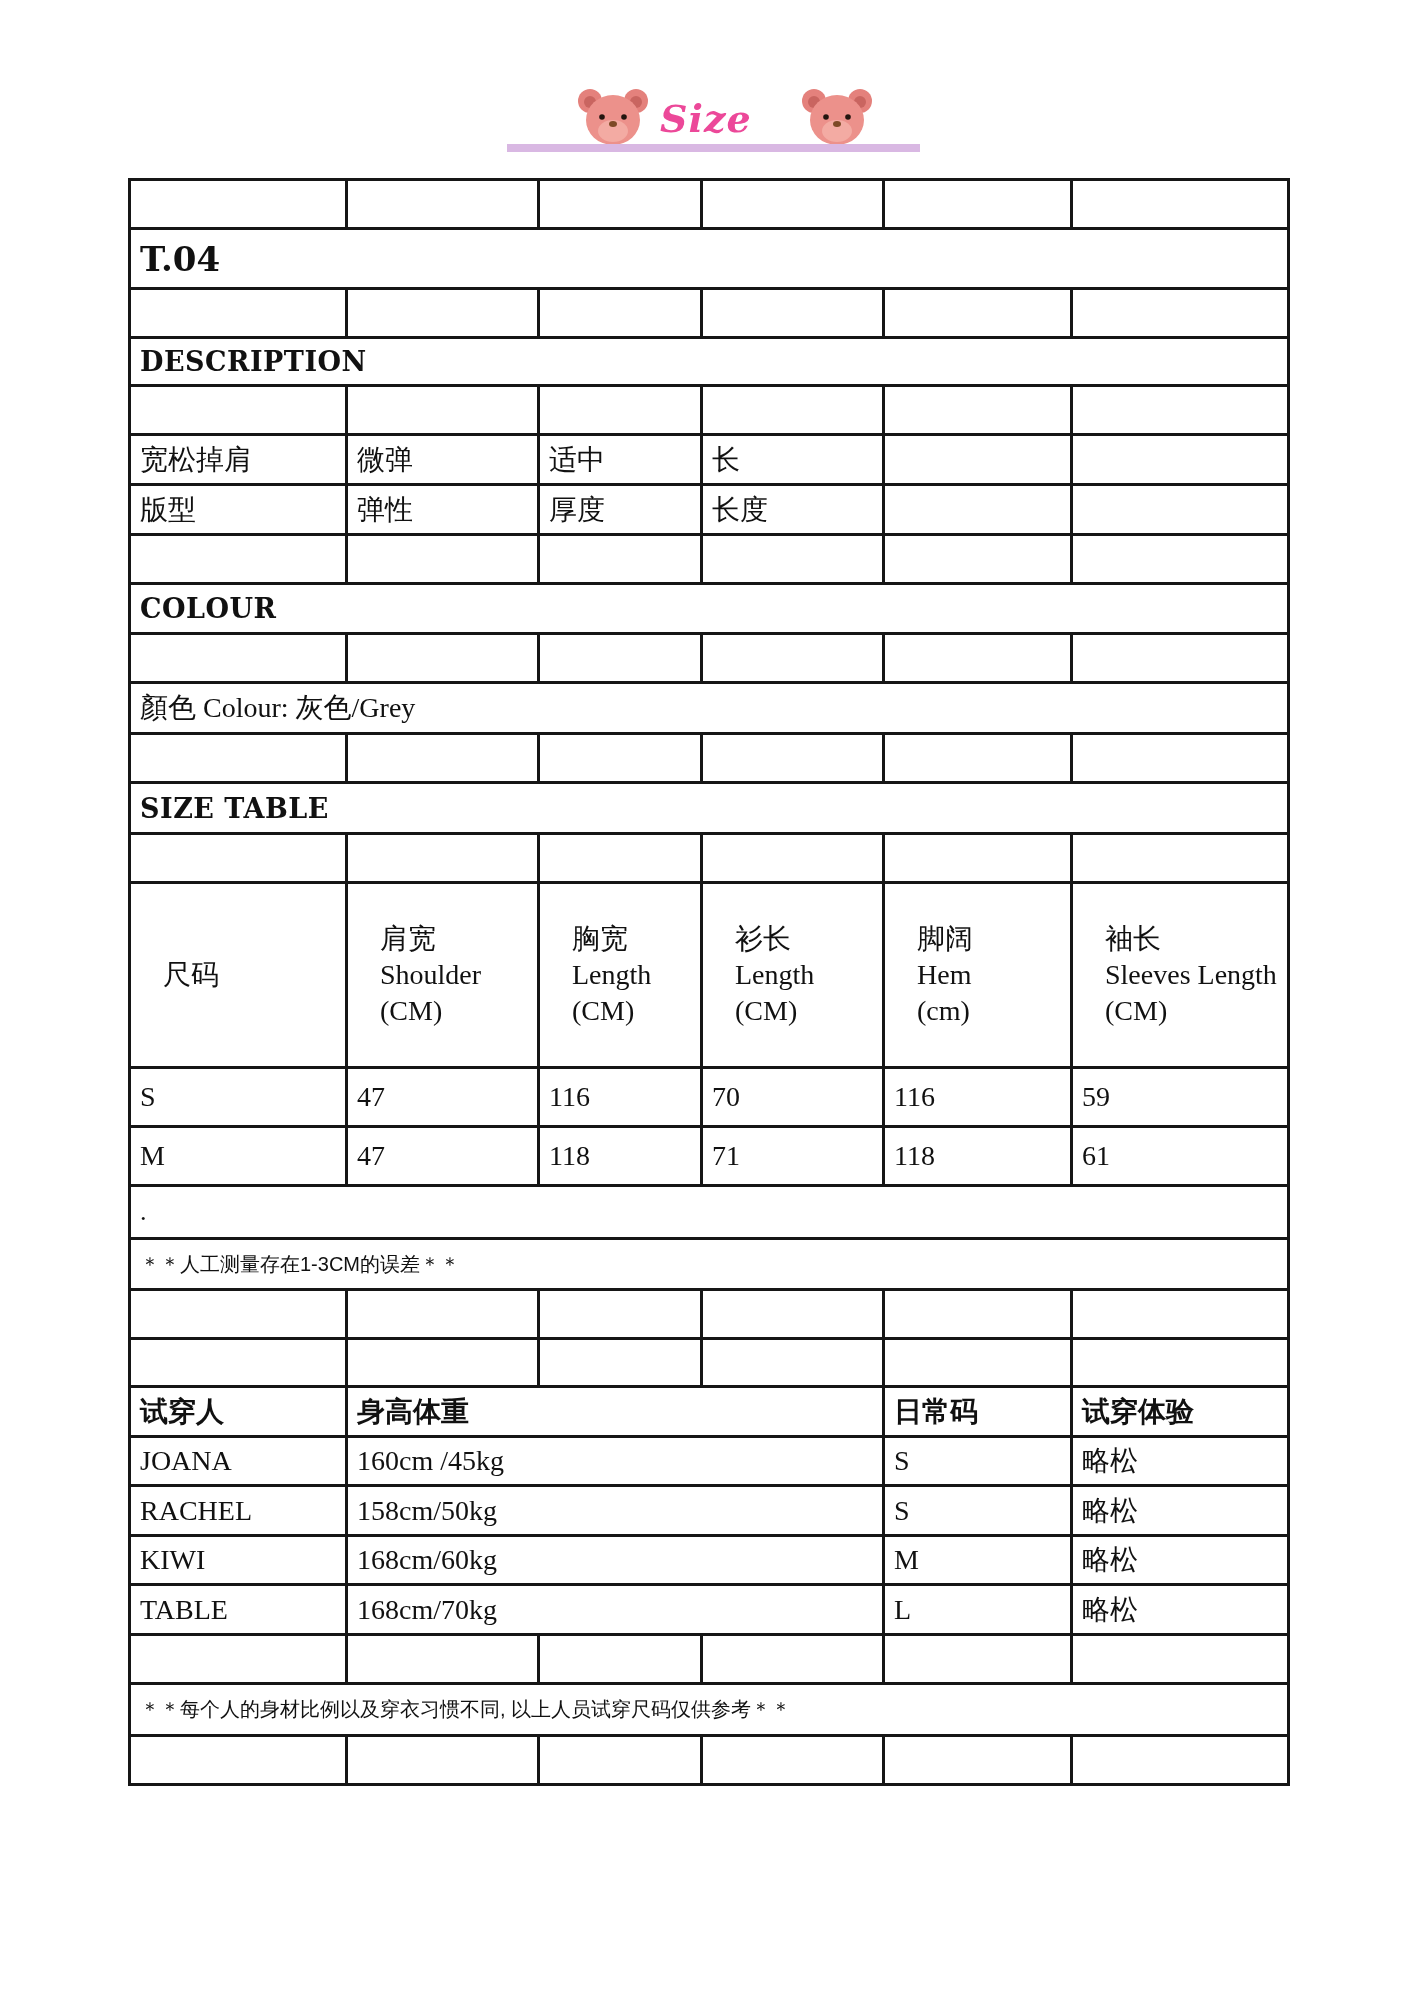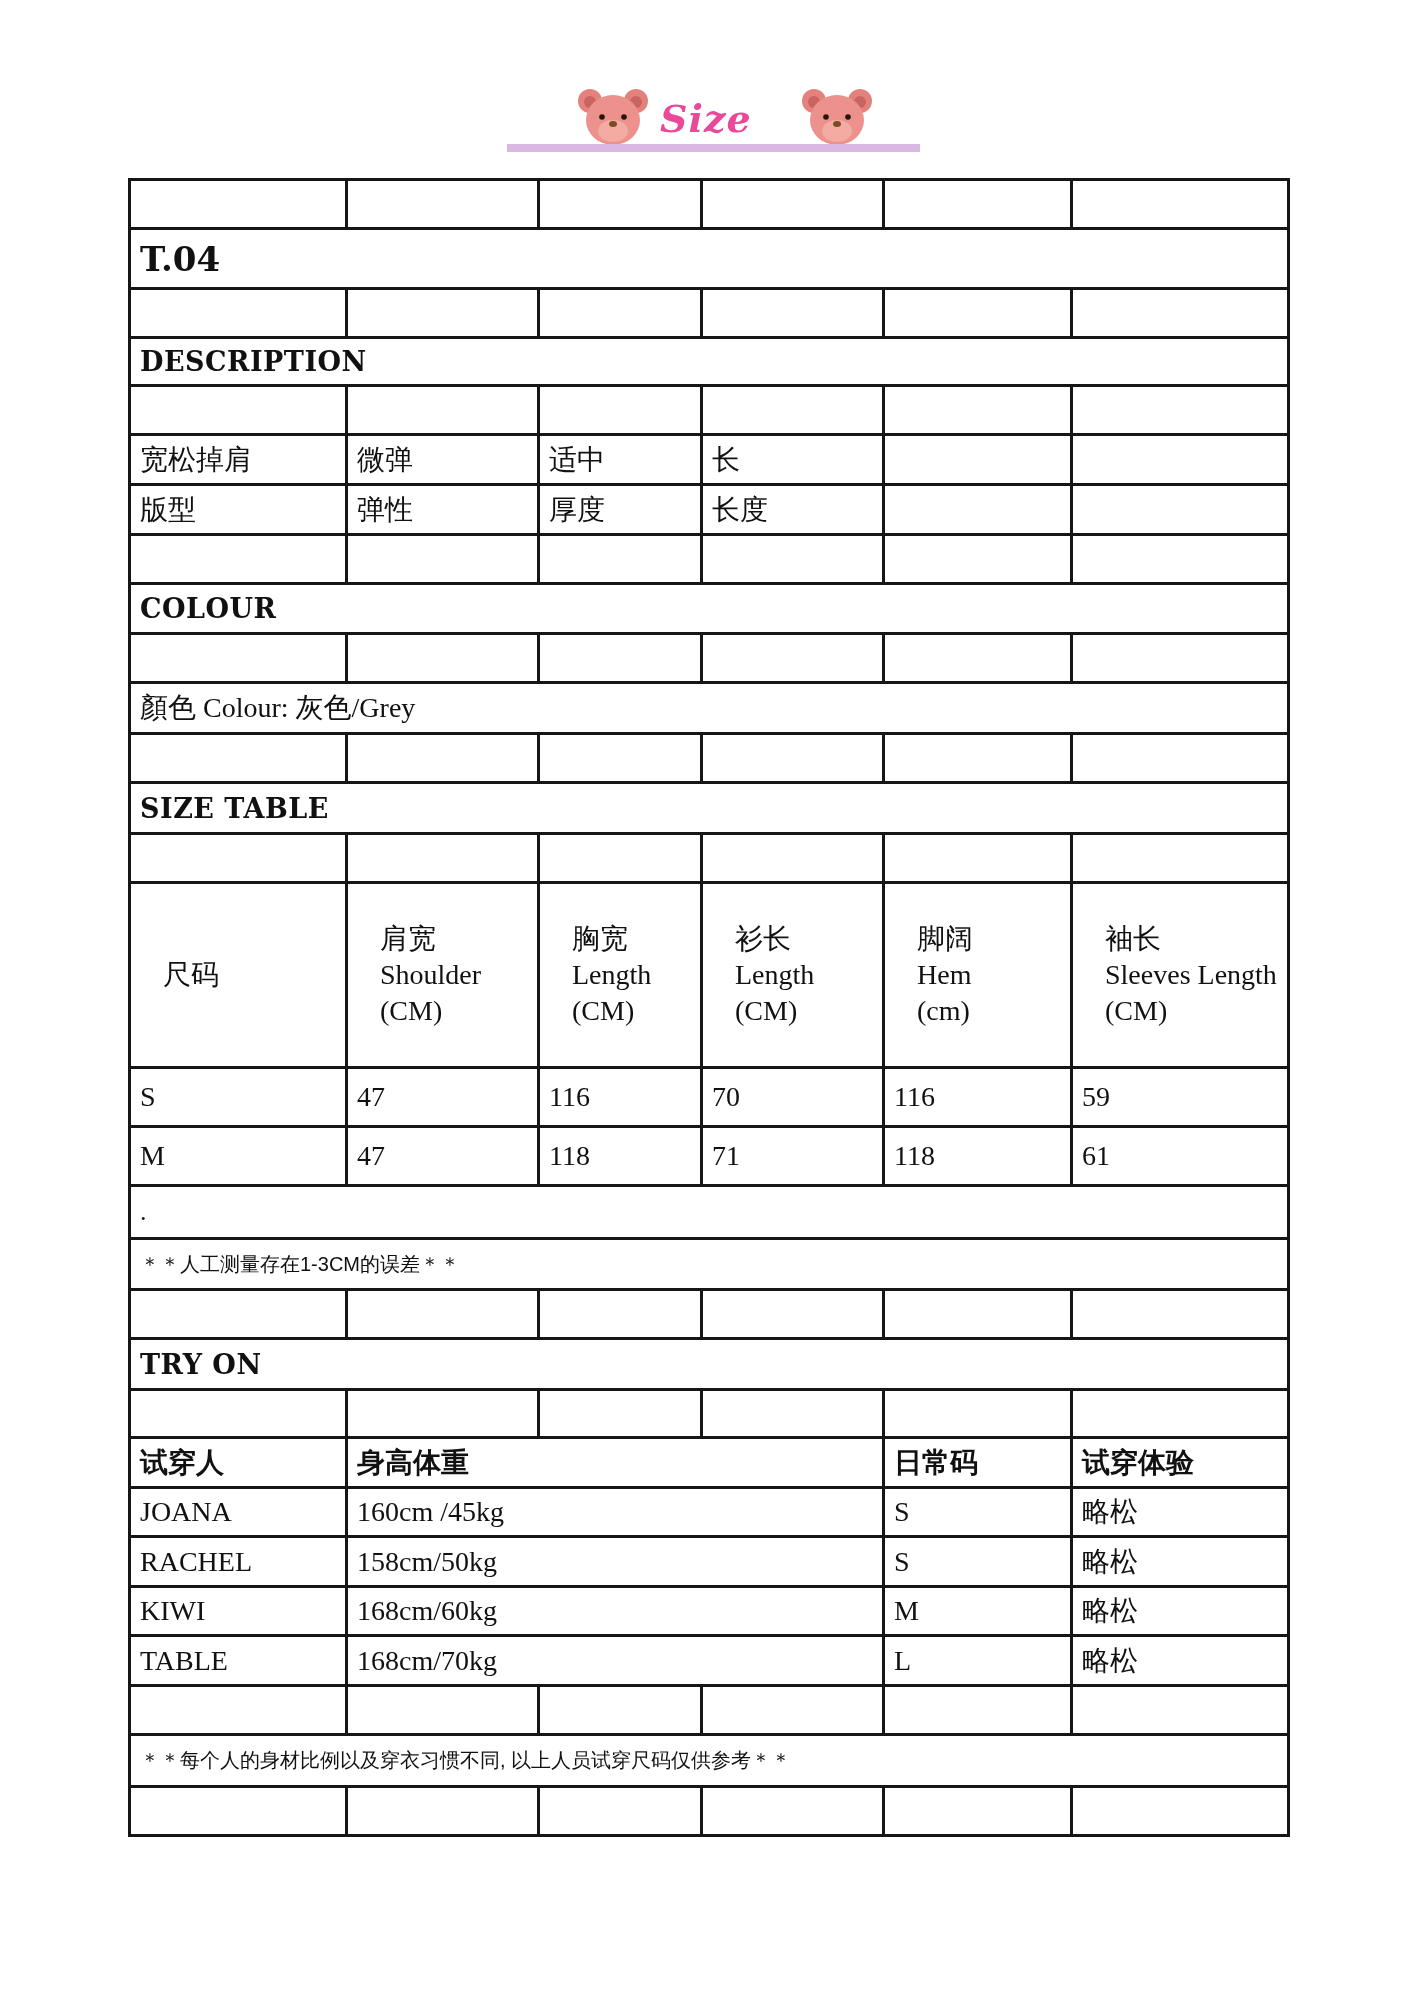--- a/index.html
+++ b/index.html
@@ -239,23 +239,20 @@
 
     <tr class="sp" style="height:49px">
       <td></td>
           <td></td>
           <td></td>
           <td></td>
           <td></td>
           <td></td>
     </tr>
 
-    <tr style="height:51px">
-      <td colspan="6" class="c-sec">TRY ON</td>
-    </tr>
 
     <tr class="sp" style="height:48px">
       <td></td>
           <td></td>
           <td></td>
           <td></td>
           <td></td>
           <td></td>
     </tr>
 

